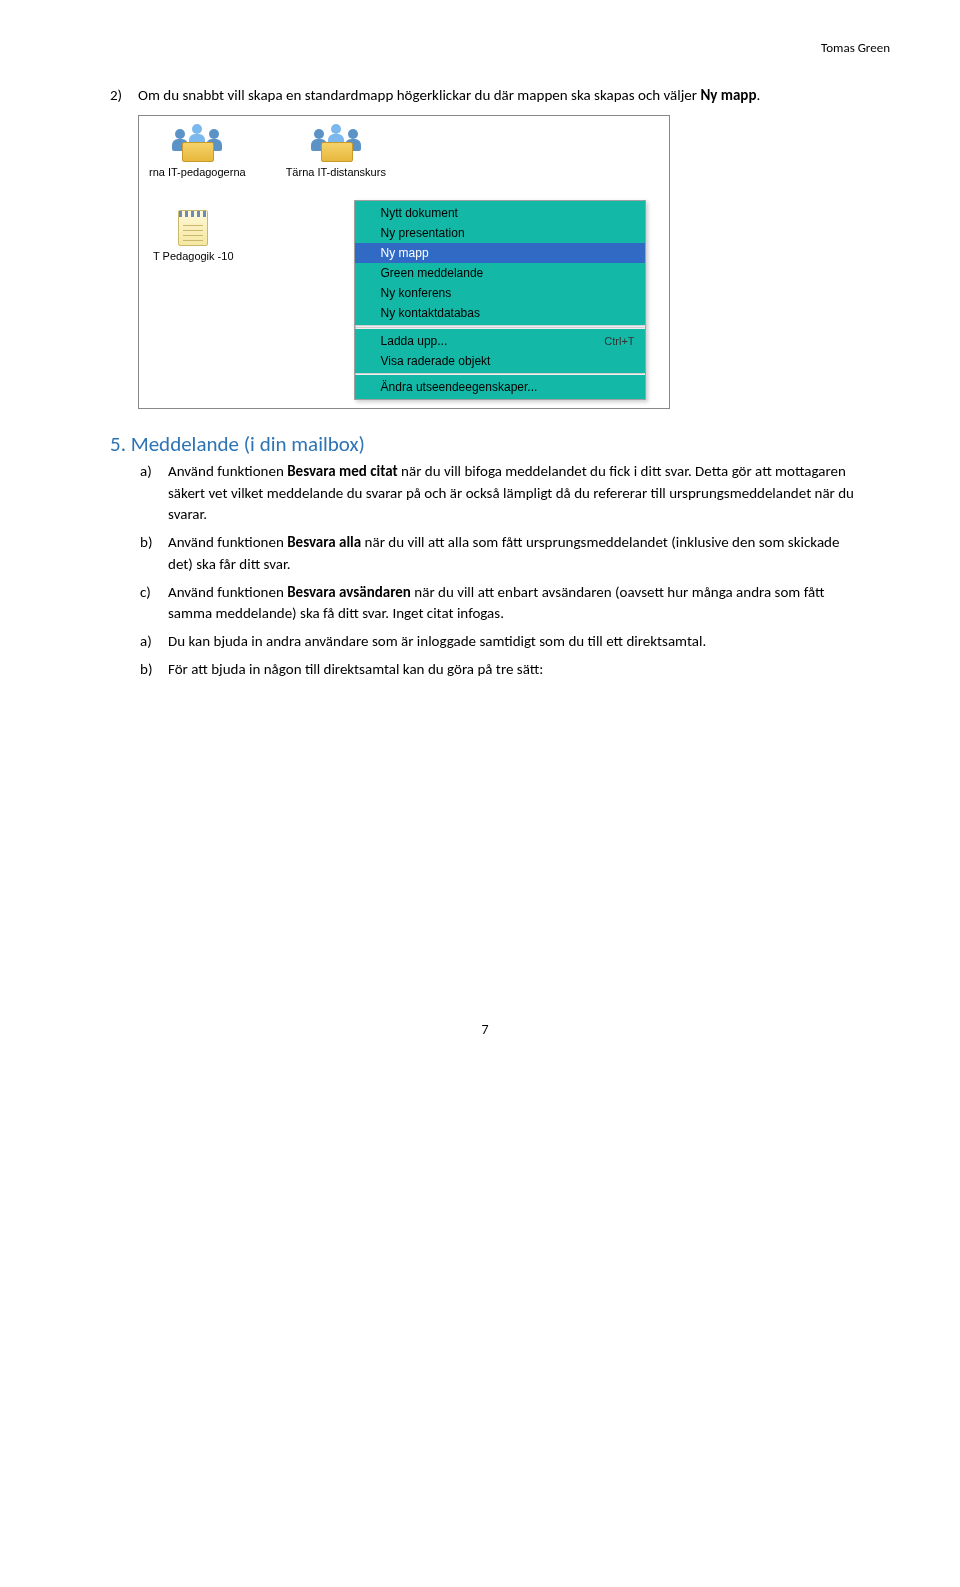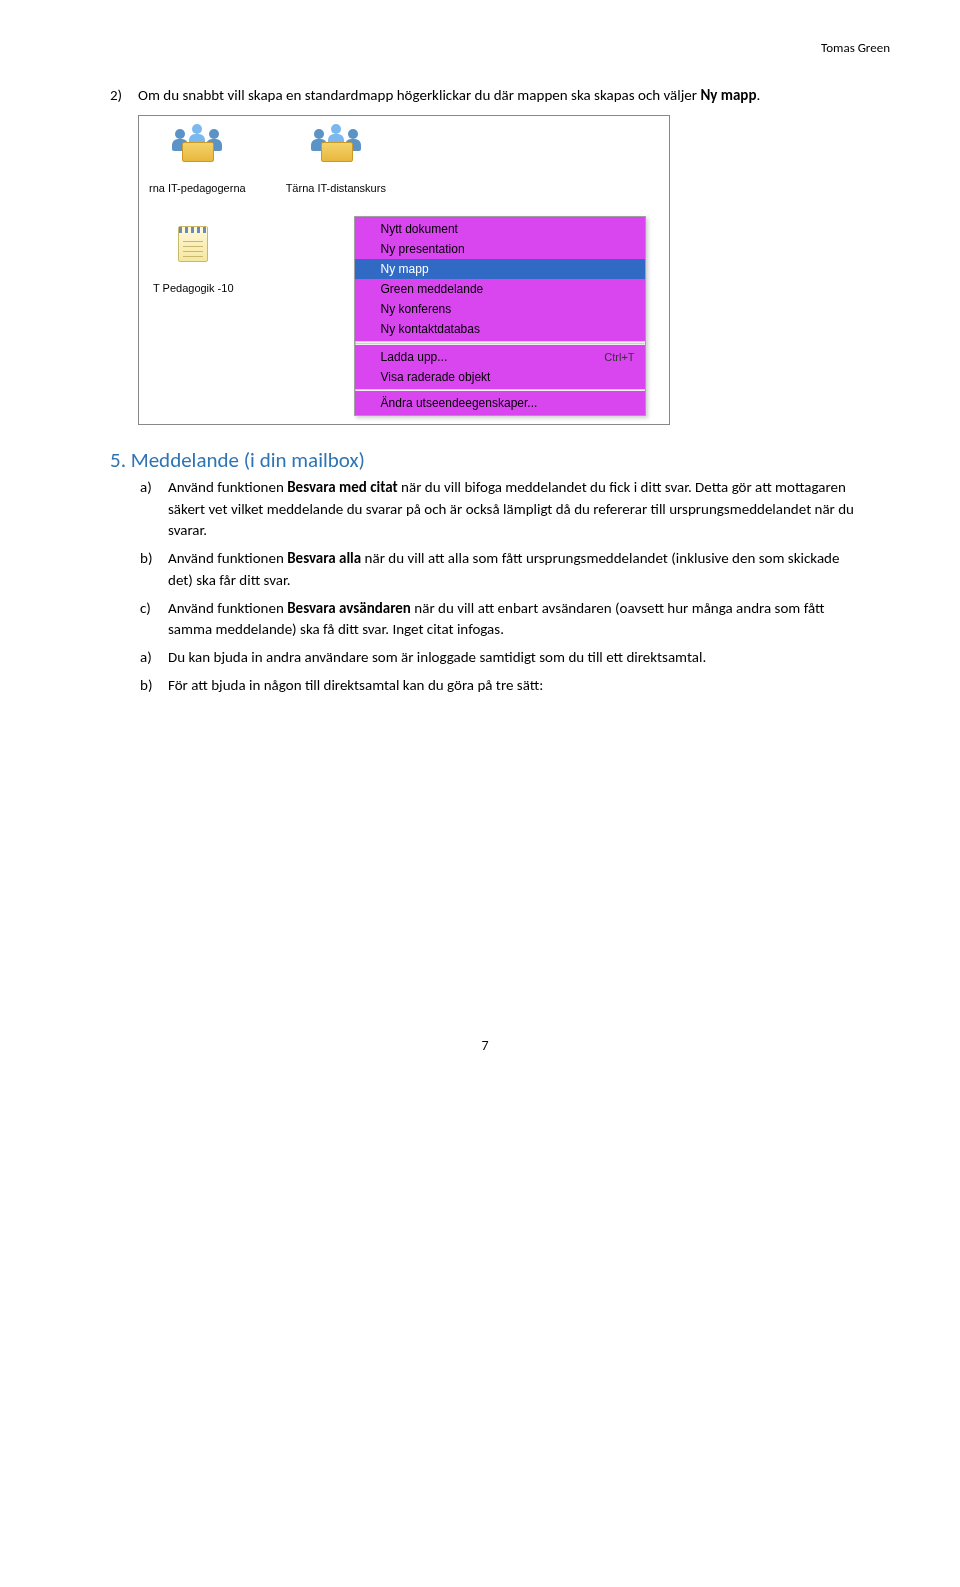--- a/index.html
+++ b/index.html
@@ -46,21 +46,20 @@
     display: flex;
     align-items: flex-end;
     padding: 8px 10px 2px 10px;
     gap: 40px;
   }
   .shot-item {
     display: flex;
     flex-direction: column;
     align-items: center;
     font-size: 11px;
-    gap: 16px;
   }
   .group-icon {
     width: 50px;
     height: 38px;
     position: relative;
     margin-bottom: 4px;
   }
   .person {
     position: absolute;
     width: 16px;
@@ -111,21 +110,21 @@
   .notepad-icon::after {
     content: "";
     position: absolute;
     top: 10px; left: 4px; right: 4px; bottom: 4px;
     background: repeating-linear-gradient(180deg,transparent 0 4px,#c9b76a 4px 5px);
   }
   .context-menu {
     margin: 20px 0 8px 120px;
     width: 290px;
     border: 1px solid #a0a0a0;
-    background: #d946ef;
+    background: #14b8a6;
     box-shadow: 2px 2px 4px rgba(0,0,0,0.2);
     font-size: 12px;
   }
   .menu-group { padding: 2px 0; }
   .menu-sep { border-top: 1px solid #d0d0d0; margin: 0; }
   .menu-item {
     display: flex;
     align-items: center;
     padding: 3px 10px 3px 26px;
     position: relative;

